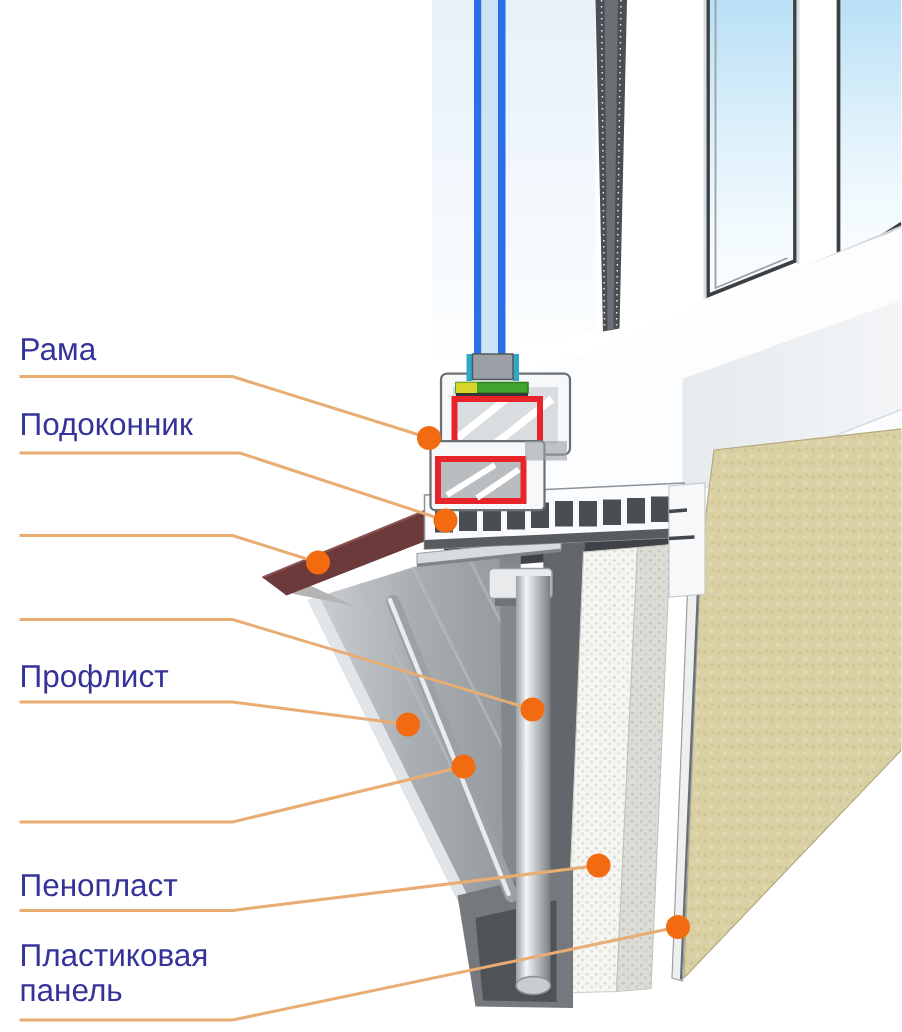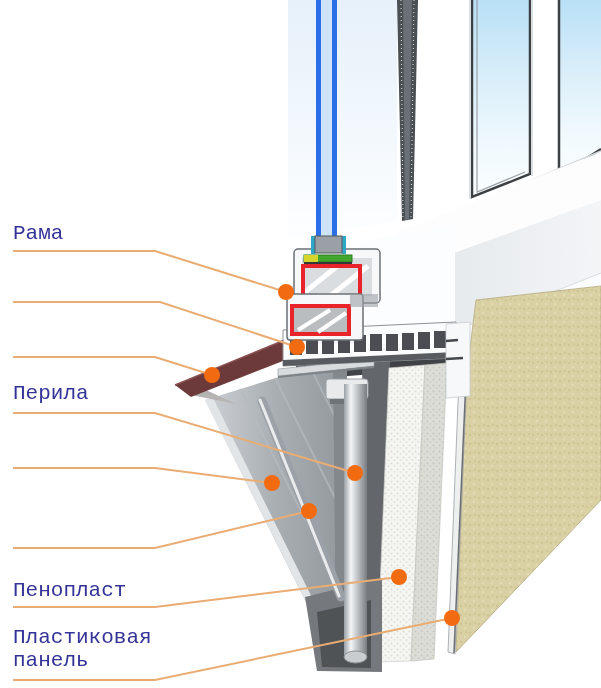--- a/index.html
+++ b/index.html
@@ -1,17 +1,17 @@
 <!DOCTYPE html>
 <html style="--label-color: #333399;"><head>
 <meta charset="utf-8">
 <style>
   html,body{margin:0;padding:0;background:#fff;}
   #stage{position:relative;width:601px;height:688px;background:#fff;overflow:hidden;
-         font-family:Liberation Mono, monospace;}
+         font-family:Liberation Sans, sans-serif;}
   #diagram-svg{position:absolute;left:0;top:0;}
   .label{position:absolute;left:13px;width:170px;
          font-size:21px;line-height:23px;color:var(--label-color,#333399);
          letter-spacing:0px;}
 </style>
 </head>
 <body>
 
 <div id="stage">
 
@@ -191,17 +191,18 @@
     <circle cx="212" cy="375" r="8"></circle>
     <circle cx="355" cy="473" r="8"></circle>
     <circle cx="272" cy="483" r="8"></circle>
     <circle cx="309" cy="511" r="8"></circle>
     <circle cx="399" cy="577" r="8"></circle>
     <circle cx="452" cy="618" r="8"></circle>
   </g>
 </svg>
 
 <div class="label" style="top:222px">Рама</div>
-<div class="label" style="top:382px">Перила</div>
+<div class="label" style="top:272px">Подоконник</div>
+<div class="label" style="top:440px">Профлист</div>
 <div class="label" style="top:579px">Пенопласт</div>
 <div class="label" style="top:626px">Пластиковая панель</div>
 
 </div>
 
 </body></html>

